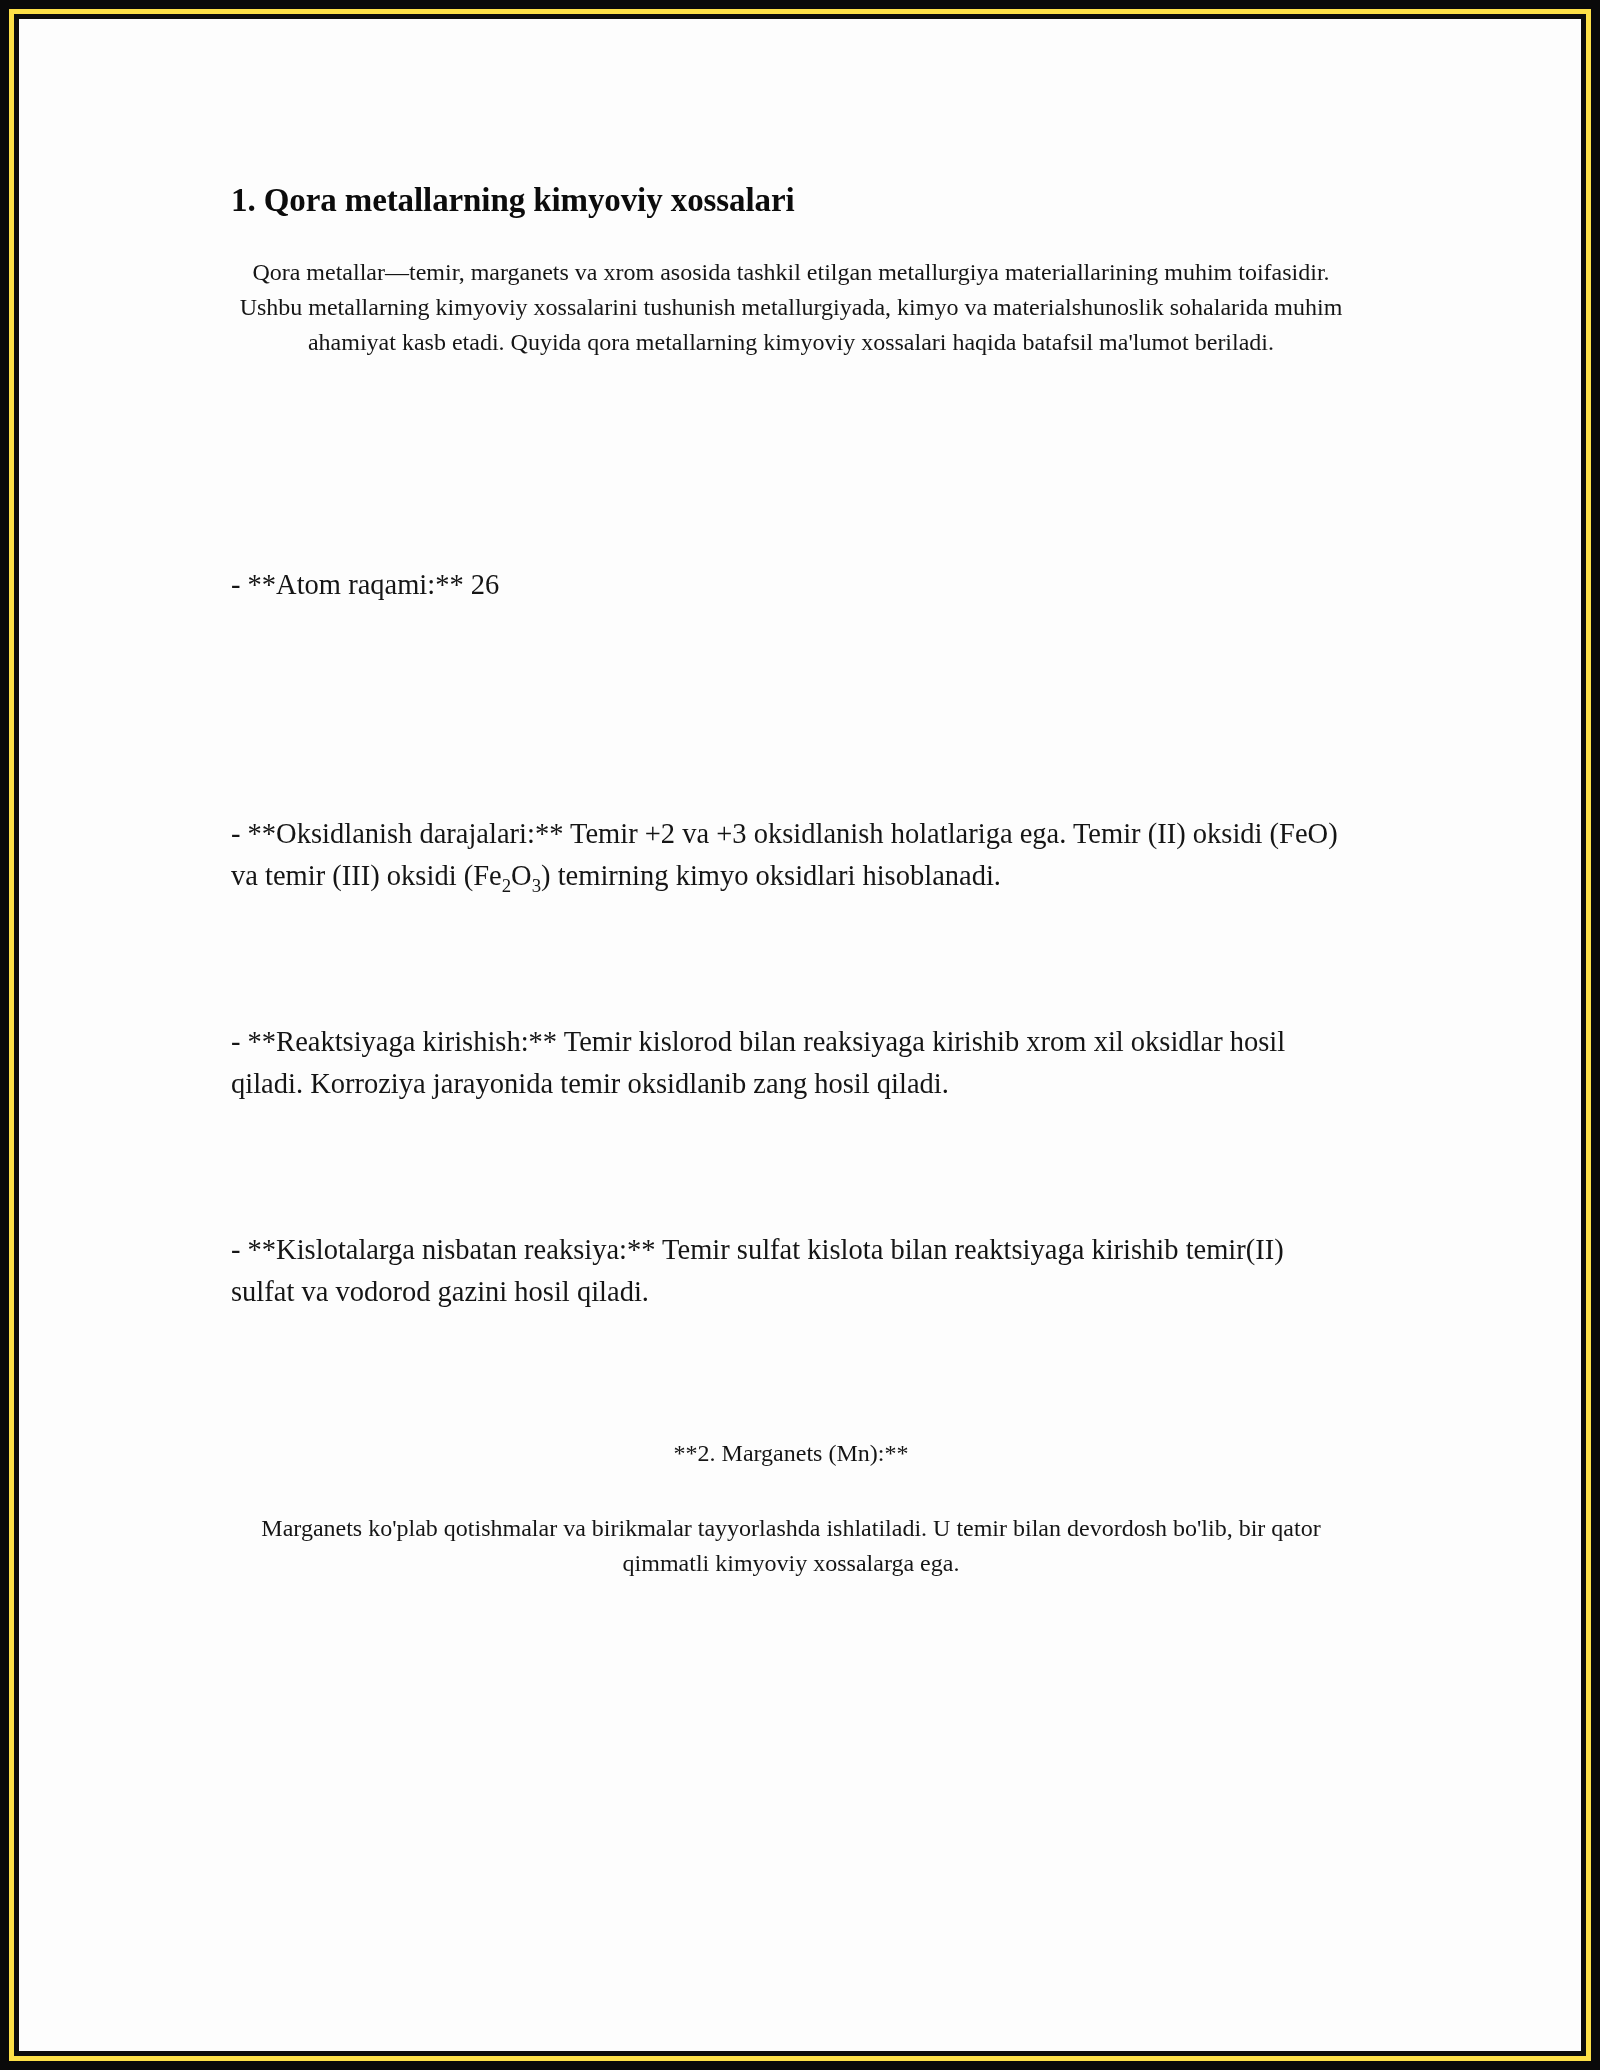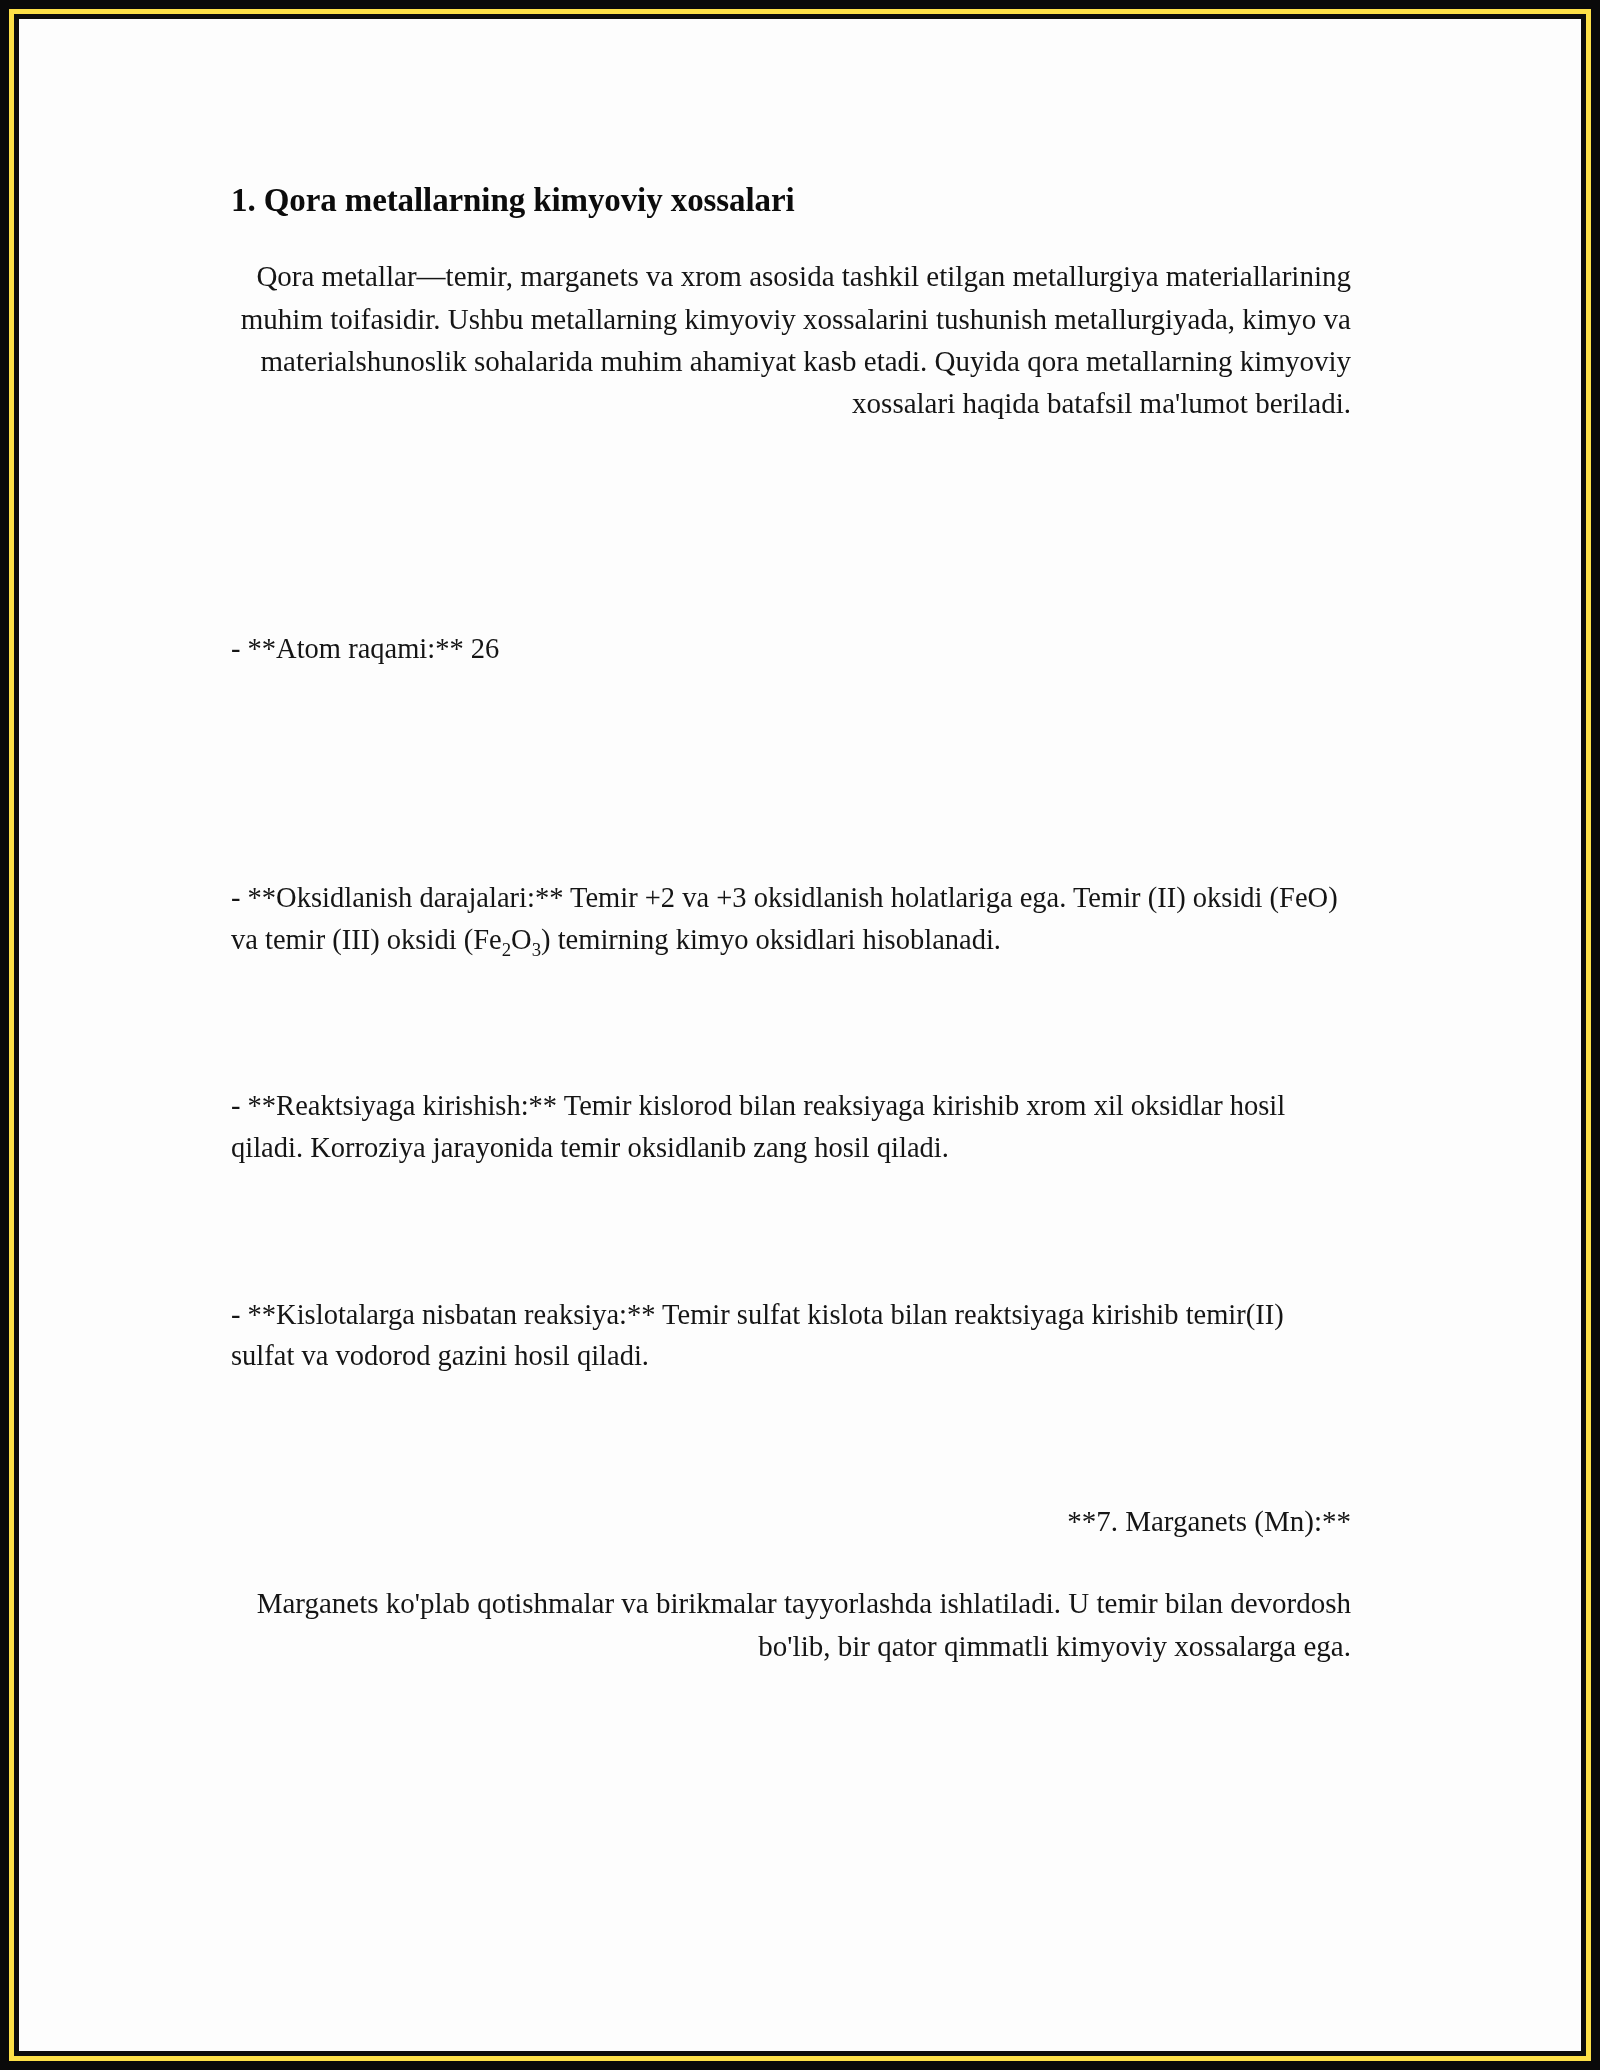--- a/index.html
+++ b/index.html
@@ -65,25 +65,25 @@
     font-family: "Liberation Serif", "DejaVu Serif", serif;
     font-size: 33px;
     font-weight: bold;
     line-height: 1.28;
     margin: 0 0 34px 0;
     letter-spacing: -0.1px;
     color: #0c0c0c;
   }
 
   p.para {
-    font-size: 29px;
+    font-size: 24px;
     line-height: 1.46;
     margin: 0;
     color: #151515;
-    text-align: right;
+    text-align: center;
     white-space: pre-wrap;
   }
 
   .blank {
     height: 40px;
   }
 
   .lines {
     font-size: 28.5px;
     line-height: 1.46;
@@ -133,21 +133,21 @@
 
         <div><span>- **Oksidlanish darajalari:** Temir +2 va +3 oksidlanish holatlariga ega. Temir (II) oksidi (FeO) va temir (III) oksidi (Fe</span><sub>2</sub><span>O</span><sub>3</sub><span>) temirning kimyo oksidlari hisoblanadi.</span></div>
 
         <div><span>- **Reaktsiyaga kirishish:** Temir kislorod bilan reaksiyaga kirishib xrom xil oksidlar hosil qiladi. Korroziya jarayonida temir oksidlanib zang hosil qiladi.</span></div>
 
         <div><span>- **Kislotalarga nisbatan reaksiya:** Temir sulfat kislota bilan reaktsiyaga kirishib temir(II) sulfat va vodorod gazini hosil qiladi.</span></div>
       </div>
 
       <div class="blank"></div>
 
-      <p class="para">**7. Marganets (Mn):**</p>
+      <p class="para">**2. Marganets (Mn):**</p>
 
       <div class="blank"></div>
 
       <p class="para">Marganets ko'plab qotishmalar va birikmalar tayyorlashda ishlatiladi. U temir bilan devordosh bo'lib, bir qator qimmatli kimyoviy xossalarga ega.</p>
 
     </div>
   </div>
 </div>
 
 </body></html>

